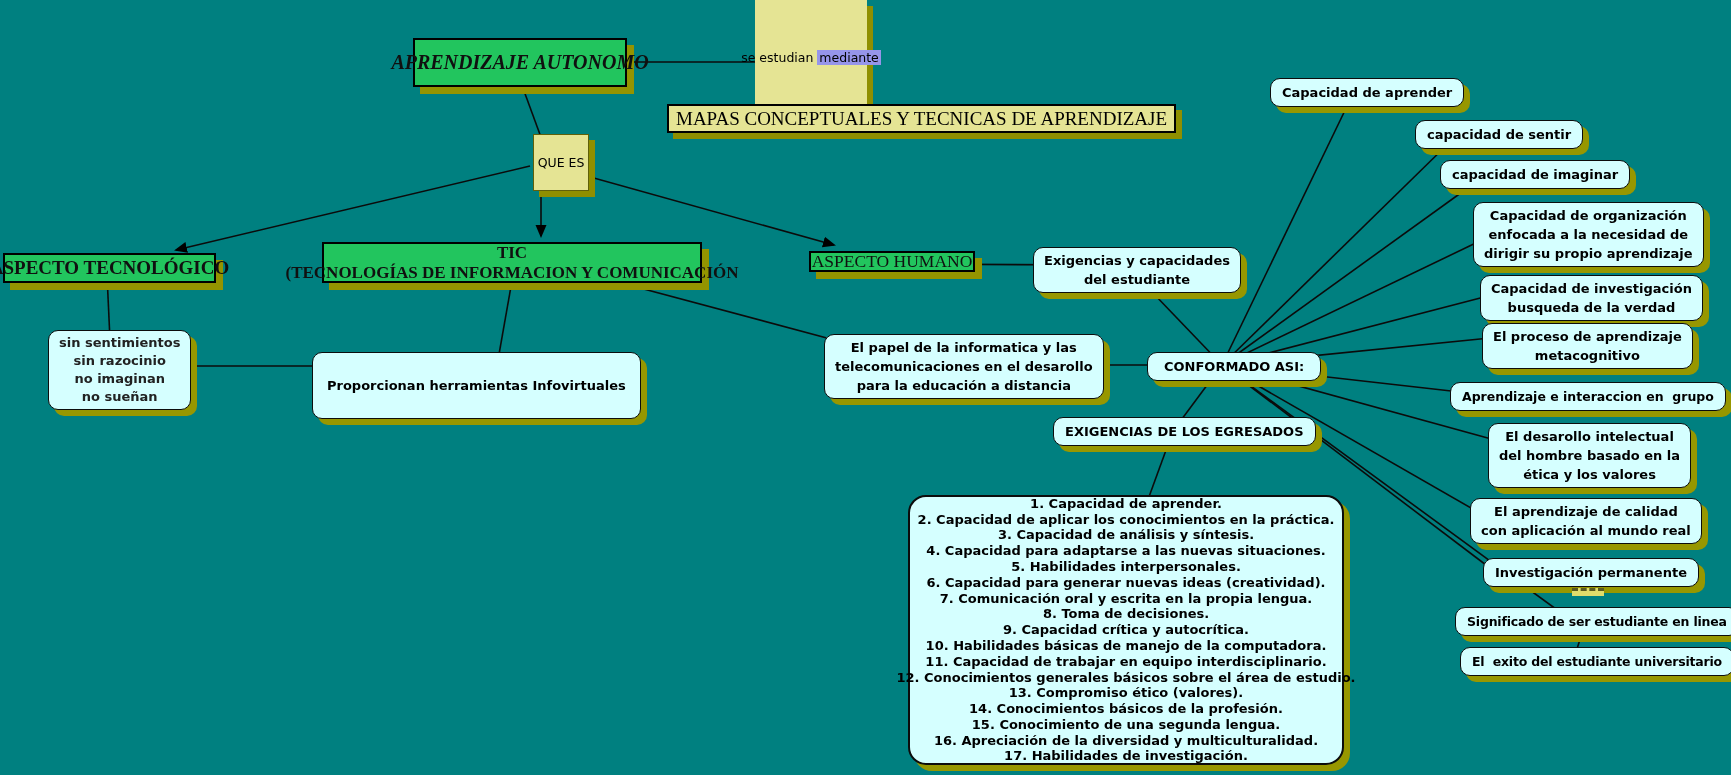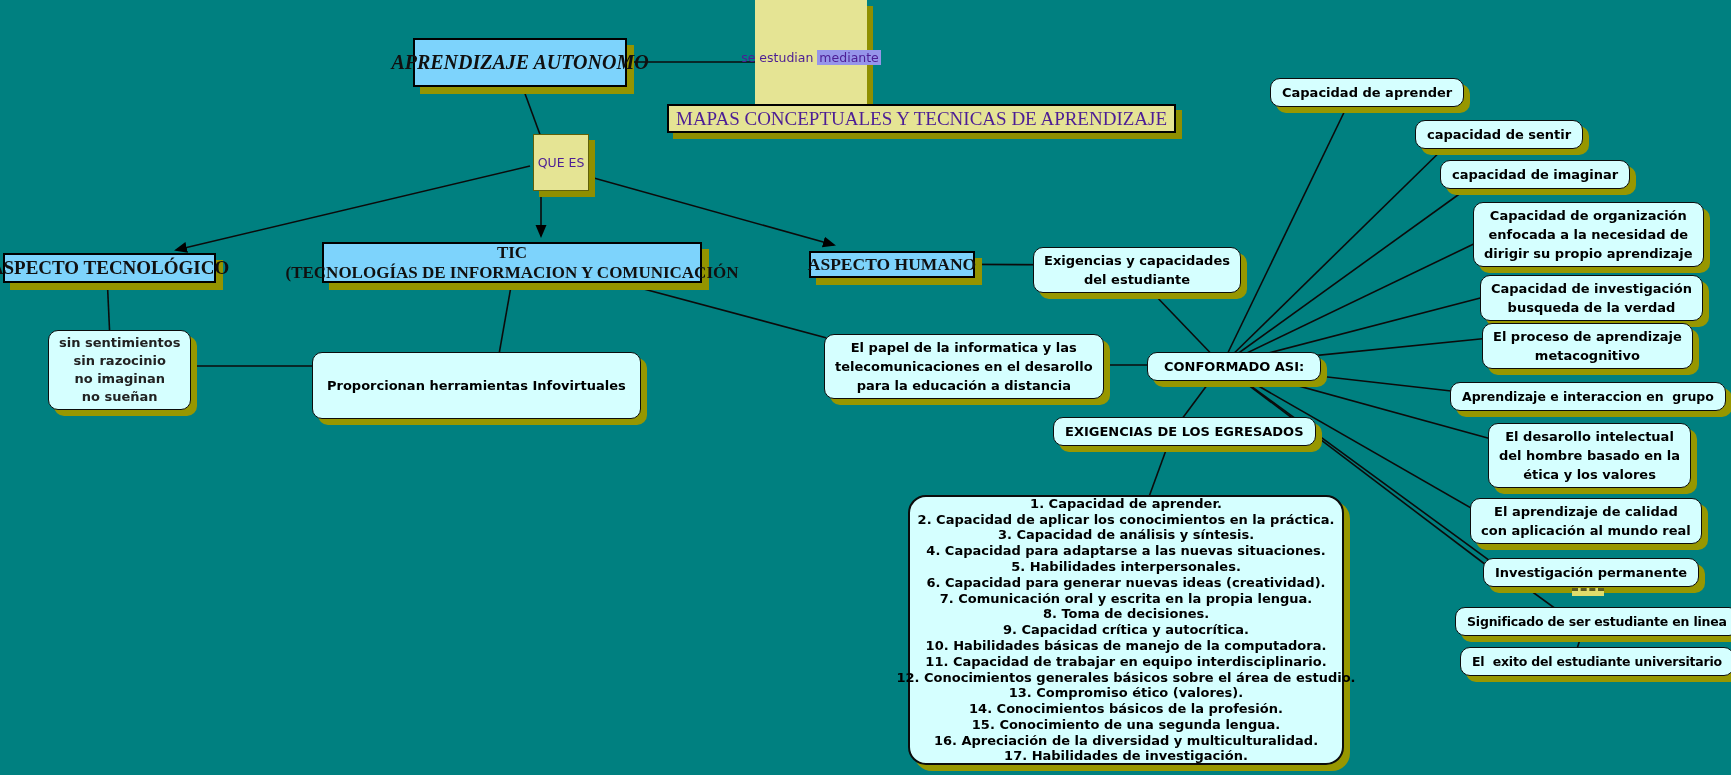--- a/index.html
+++ b/index.html
@@ -2,23 +2,23 @@
 <html><head>
 <meta charset="utf-8">
 <style>
   html,body{margin:0;padding:0;background:#008080;}
   #canvas{position:relative;width:1731px;height:775px;background:#008080;overflow:hidden;
           font-family:"DejaVu Sans","Liberation Sans",sans-serif;}
   #edges{position:absolute;left:0;top:0;z-index:1;}
   #edges line{stroke:#0b0b0b;stroke-width:1.6;}
   .node{position:absolute;z-index:2;display:flex;align-items:center;justify-content:center;
         text-align:center;white-space:pre;box-sizing:border-box;}
-  .rect{background:#7dd3fc;border:2px solid #000;box-shadow:7px 7px 0 #949400;
+  .rect{background:#22c55e;border:2px solid #000;box-shadow:7px 7px 0 #949400;
         font-family:"Liberation Serif",serif;color:#101010;}
-  .yellow{background:#e5e494;box-shadow:6px 6px 0 #8f8f00;color:#4c1d95;}
+  .yellow{background:#e5e494;box-shadow:6px 6px 0 #8f8f00;color:#000000;}
   .round{background:#d5ffff;border:1.6px solid #0c0c0c;border-radius:10px;
          box-shadow:6px 6px 0 #979700;font-weight:bold;font-size:13px;line-height:19px;
          color:#000000;padding:3px 10px;}
   .single{padding:4px 11px;}
   .hl{background:#9695ea;padding:0 2px;}
   #list-box{border-radius:18px;border-width:2px;line-height:15.8px;}
   #marker-dashes{position:absolute;z-index:3;width:32px;height:8px;background:#e0dc6b;
          border-top:3px dashed #59591f;box-sizing:border-box;}
 </style>
 </head>
@@ -69,21 +69,21 @@
   <div class="node yellow" style="left:667px;top:104px;height:29px;padding:0 7px;border:2px solid #000;
               font-family:'Liberation Serif',serif;font-size:19px;">MAPAS CONCEPTUALES Y TECNICAS DE APRENDIZAJE</div>
 
   <div class="node yellow" style="left:533px;top:134px;width:56px;height:57px;font-size:12.5px;border:1px solid #60600a;">QUE ES</div>
 
   <div class="node rect" style="left:3px;top:253px;width:213px;height:30px;font-size:19px;font-weight:bold;">ASPECTO TECNOLÓGICO</div>
 
   <div class="node rect" style="left:322px;top:242px;width:380px;height:41px;font-size:17px;font-weight:bold;line-height:20px;">TIC
 (TECNOLOGÍAS DE INFORMACION Y COMUNICACIÓN</div>
 
-  <div class="node rect" style="left:809px;top:251px;width:166px;height:27px;font-size:17.5px;font-weight:bold;">ASPECTO HUMANO</div>
+  <div class="node rect" style="left:809px;top:251px;width:166px;height:21px;font-size:17.5px;font-weight:normal;">ASPECTO HUMANO</div>
 
   <div class="node round" style="left:48px;top:330px;line-height:18px;color:#222;">sin sentimientos
 sin razocinio
 no imaginan
 no sueñan</div>
 
   <div class="node round single" style="left:312px;top:352px;padding:23px 14px;">Proporcionan herramientas Infovirtuales</div>
 
   <div class="node round" style="left:824px;top:334px;">El papel de la informatica y las
 telecomunicaciones en el desarollo

